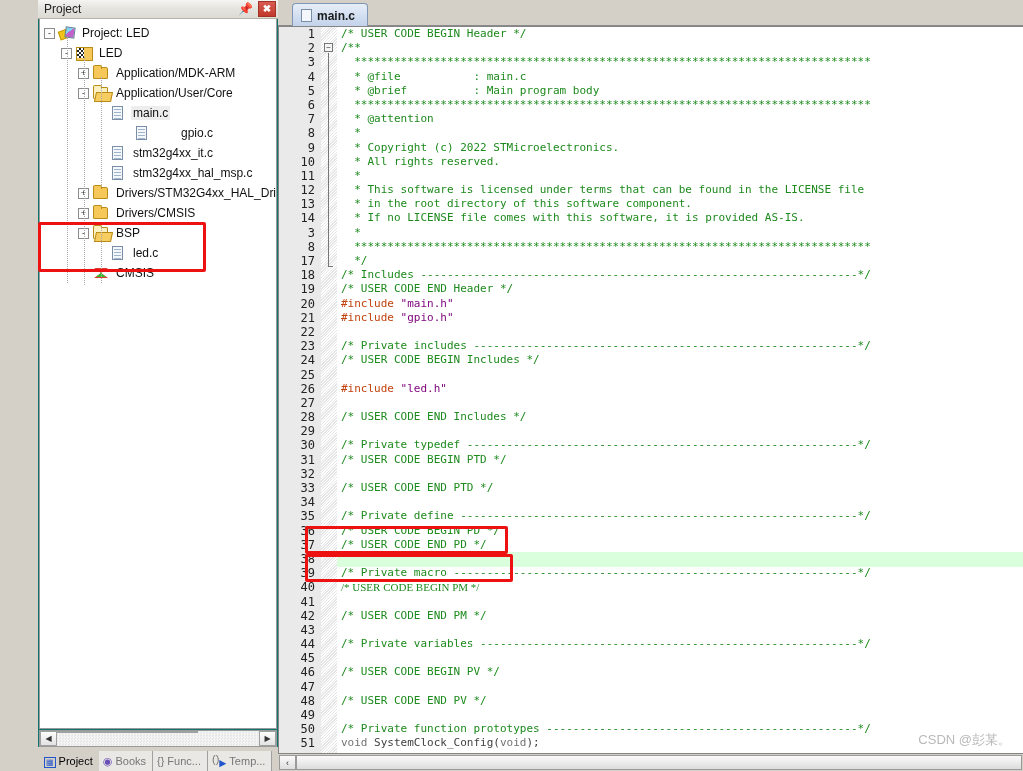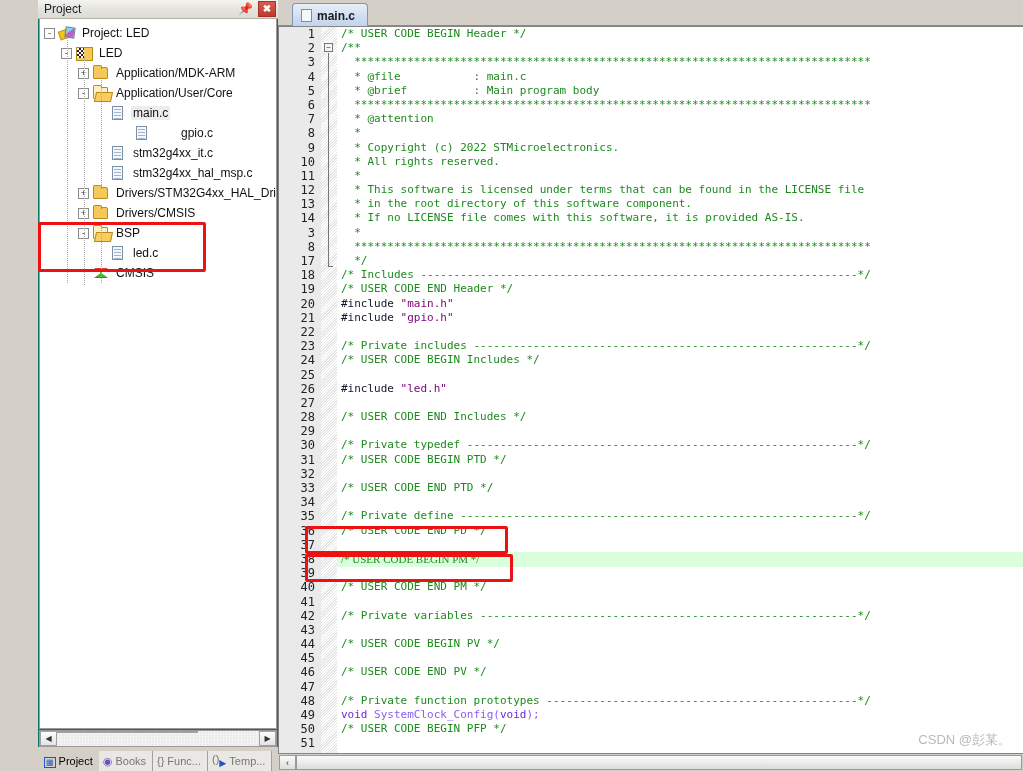--- a/index.html
+++ b/index.html
@@ -346,24 +346,24 @@
   .ln {
     height: 14.2px;
     line-height: 14.2px;
     text-align: right;
     padding-right: 6px;
     font-family: "DejaVu Sans Mono", monospace;
     font-size: 12px;
     color: #222;
   }
   .cmt { color: #1d8a1d; }
-  .pre { color: #0f172a; }
+  .pre { color: #c2410c; }
   .str { color: #7c007c; }
-  .kw  { color: #6d28d9; }
-  .plain { color: #8b5cf6; }
+  .kw  { color: #737373; }
+  .plain { color: #404040; }
   .hl-row {
     position: absolute;
     left: 0; right: 0;
     height: 14.2px;
     background: #d9ffdd;
     z-index: 1;
   }
   .fold-box {
     position: absolute;
     width: 9px; height: 9px;
@@ -659,22 +659,24 @@
             <div class="line" style="position: relative; z-index: 2;"><span class="pre">#include </span><span class="str">"led.h"</span></div>
             <div class="line" style="position: relative; z-index: 2;">&nbsp;</div>
             <div class="line" style="position: relative; z-index: 2;"><span class="cmt">/* USER CODE END Includes */</span></div>
             <div class="line" style="position: relative; z-index: 2;">&nbsp;</div>
             <div class="line" style="position: relative; z-index: 2;"><span class="cmt">/* Private typedef -----------------------------------------------------------*/</span></div>
             <div class="line" style="position: relative; z-index: 2;"><span class="cmt">/* USER CODE BEGIN PTD */</span></div>
             <div class="line" style="position: relative; z-index: 2;">&nbsp;</div>
             <div class="line" style="position: relative; z-index: 2;"><span class="cmt">/* USER CODE END PTD */</span></div>
             <div class="line" style="position: relative; z-index: 2;">&nbsp;</div>
             <div class="line" style="position: relative; z-index: 2;"><span class="cmt">/* Private define ------------------------------------------------------------*/</span></div>
+            <div class="line" style="position: relative; z-index: 2;"><span class="cmt">/* USER CODE BEGIN PD */</span></div>
             <div class="line" style="position: relative; z-index: 2;"><span class="cmt">/* USER CODE END PD */</span></div>
             <div class="line" style="position: relative; z-index: 2;">&nbsp;</div>
+            <div class="line" style="position: relative; z-index: 2;"><span class="cmt">/* Private macro -------------------------------------------------------------*/</span></div>
             <div class="line" style="position: relative; z-index: 2; font-family: Liberation Serif, serif;"><span class="cmt">/* USER CODE BEGIN PM */</span></div>
             <div class="line" style="position: relative; z-index: 2;">&nbsp;</div>
             <div class="line" style="position: relative; z-index: 2;"><span class="cmt">/* USER CODE END PM */</span></div>
             <div class="line" style="position: relative; z-index: 2;">&nbsp;</div>
             <div class="line" style="position: relative; z-index: 2;"><span class="cmt">/* Private variables ---------------------------------------------------------*/</span></div>
             <div class="line" style="position: relative; z-index: 2;">&nbsp;</div>
             <div class="line" style="position: relative; z-index: 2;"><span class="cmt">/* USER CODE BEGIN PV */</span></div>
             <div class="line" style="position: relative; z-index: 2;">&nbsp;</div>
             <div class="line" style="position: relative; z-index: 2;"><span class="cmt">/* USER CODE END PV */</span></div>
             <div class="line" style="position: relative; z-index: 2;">&nbsp;</div>

